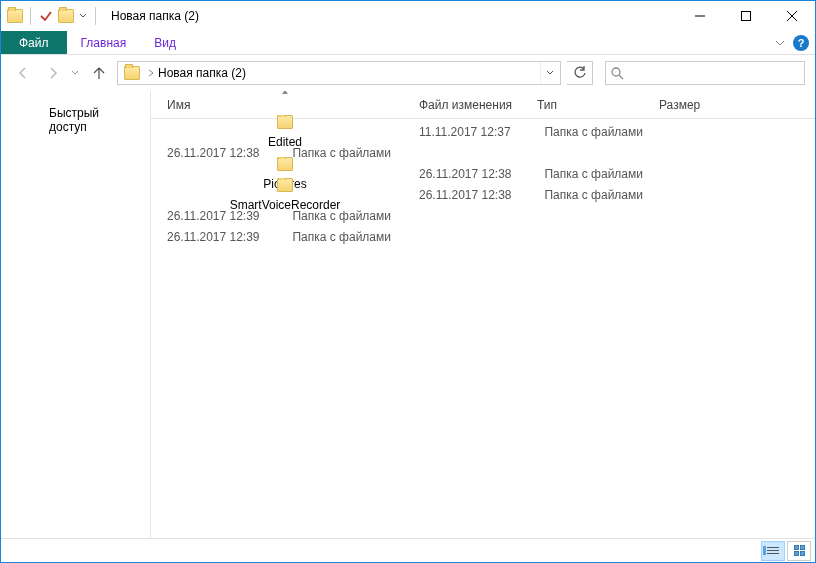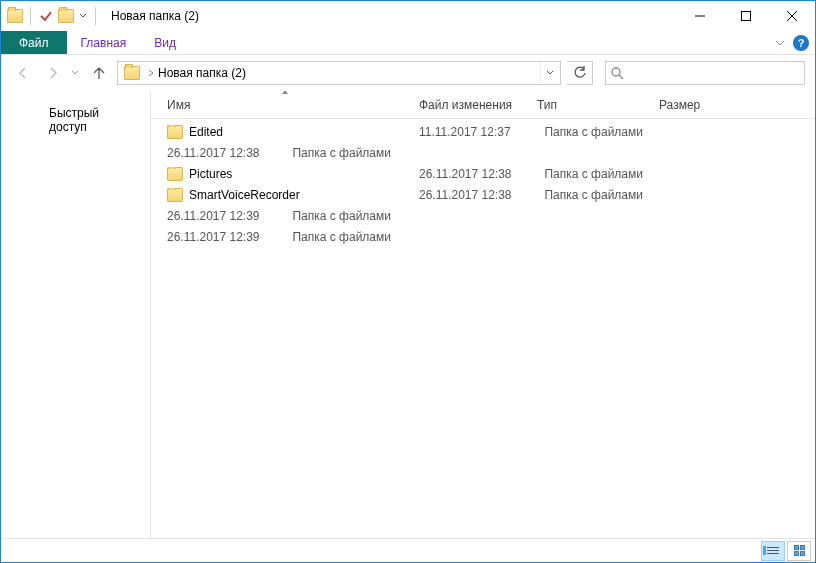--- a/index.html
+++ b/index.html
@@ -50,21 +50,21 @@
 .columns { height:28px; display:flex; align-items:center; border-bottom:1px solid #e5e5e5; padding-left:8px; color:#444; position:relative;}
 .col { padding:0 8px; border-right:1px solid transparent; height:100%; display:flex; align-items:center;}
 .col-name { width:252px; position:relative;}
 .col-date { width:118px;}
 .col-type { width:122px;}
 .col-size { width:80px;}
 .sort-arrow { position:absolute; left:50%; top:-2px; transform:translateX(-50%); font-size:9px; color:#888;}
 .filelist { flex:1; padding:2px 0;}
 .row { height:21px; display:flex; align-items:center; padding-left:8px;}
 .cell { padding:0 8px; overflow:hidden; white-space:nowrap; text-overflow:ellipsis;}
-.cell-name { width:252px; display:flex; align-items:center; gap:6px; color:#000;}
+.cell-name { width:252px; display:flex; align-items:center; gap:6px; color:#000;flex-direction:column;}
 .cell-date { width:118px; color:#555;}
 .cell-type { width:122px; color:#555;text-align:right;}
 .cell-size { width:80px; text-align:right; color:#555;}
 
 
 .statusbar { height:24px; border-top:1px solid #e1e1e1; display:flex; align-items:center; justify-content:flex-end; padding:0 4px; gap:2px;}
 .view-btn { width:24px; height:20px; border:1px solid #ccc; display:flex; align-items:center; justify-content:center; background:#fff;}
 .view-btn.active { background:#cce8ff; border-color:#99d1ff;}
 .view-lines { display:flex; flex-direction:column; gap:2px;}
 .view-lines span { width:12px; height:1px; background:#555; position:relative;}

